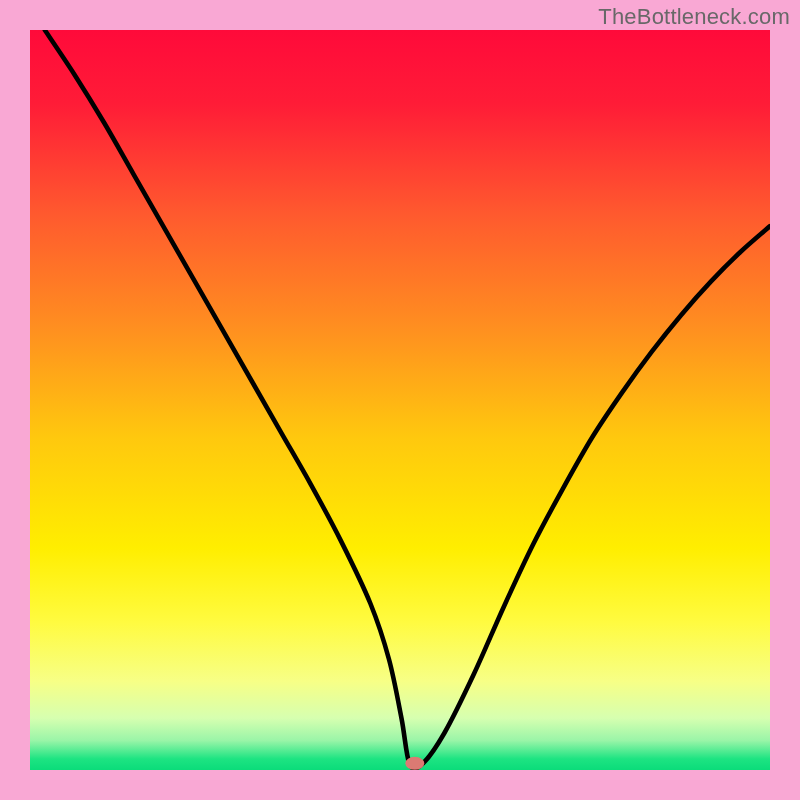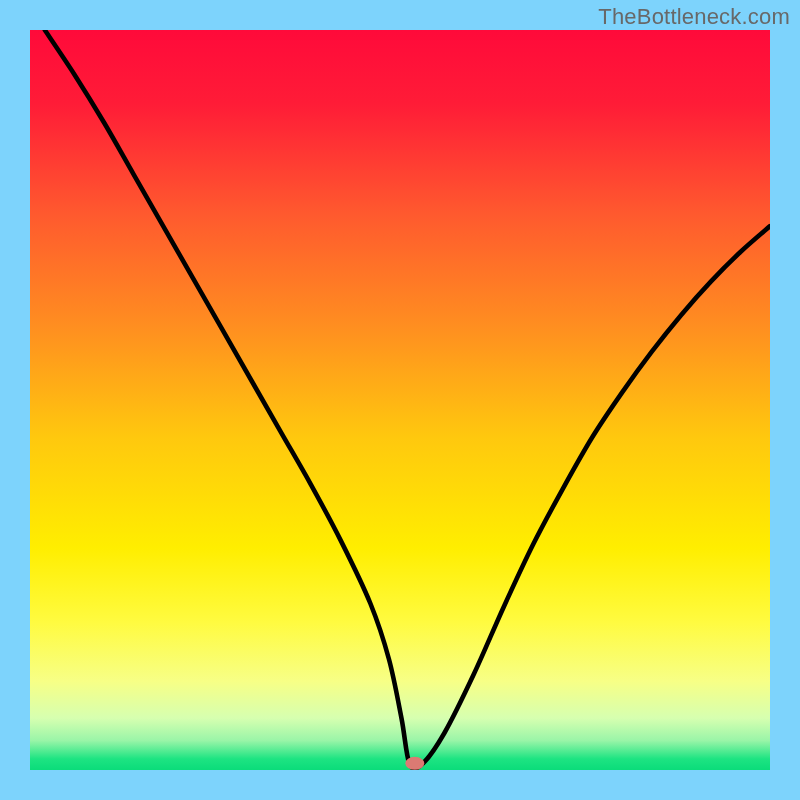--- a/index.html
+++ b/index.html
@@ -8,21 +8,21 @@
     width: 800px;
     height: 800px;
     background: #000;
     overflow: hidden;
     font-family: Arial, Helvetica, sans-serif;
   }
   .frame {
     position: relative;
     width: 800px;
     height: 800px;
-    background: #7dd3fc;
+    background: #f9a8d4;
   }
   .watermark {
     position: absolute;
     top: 4px;
     right: 10px;
     color: #686868;
     font-size: 22px;
     font-weight: 500;
     letter-spacing: 0.2px;
     z-index: 5;

